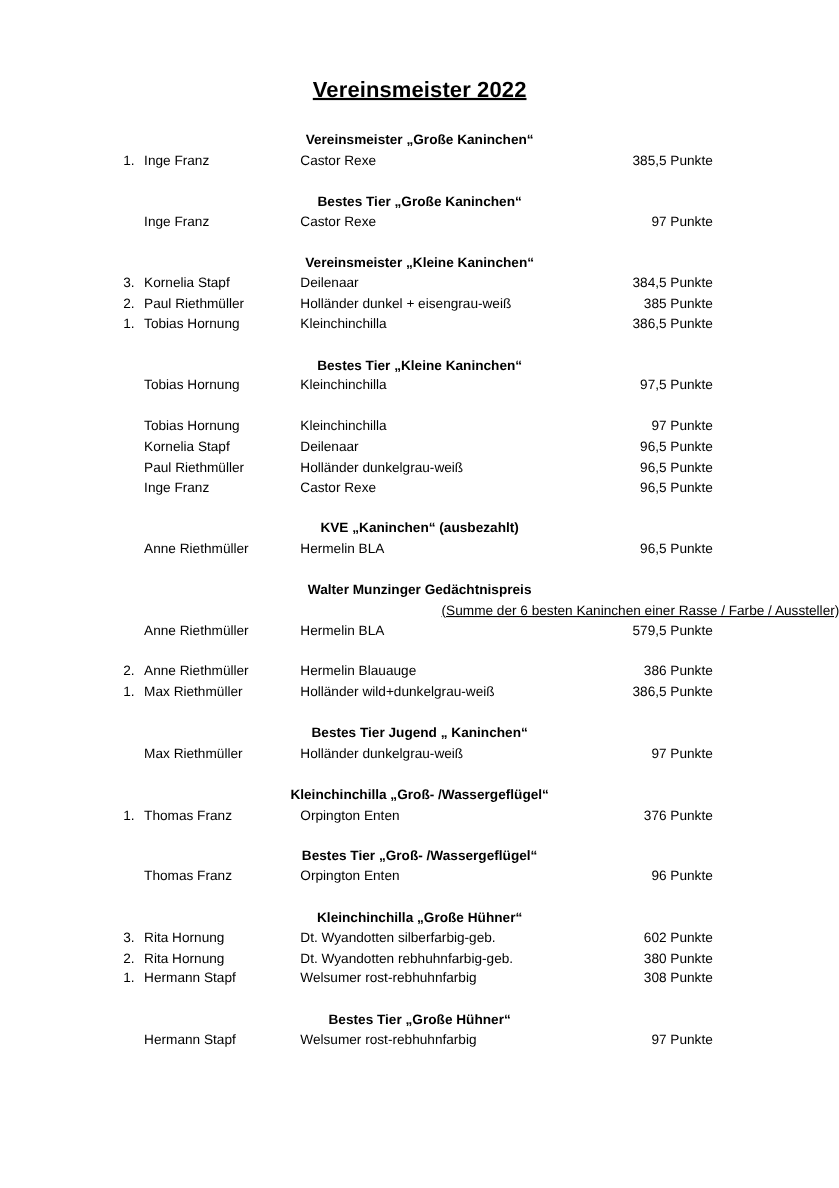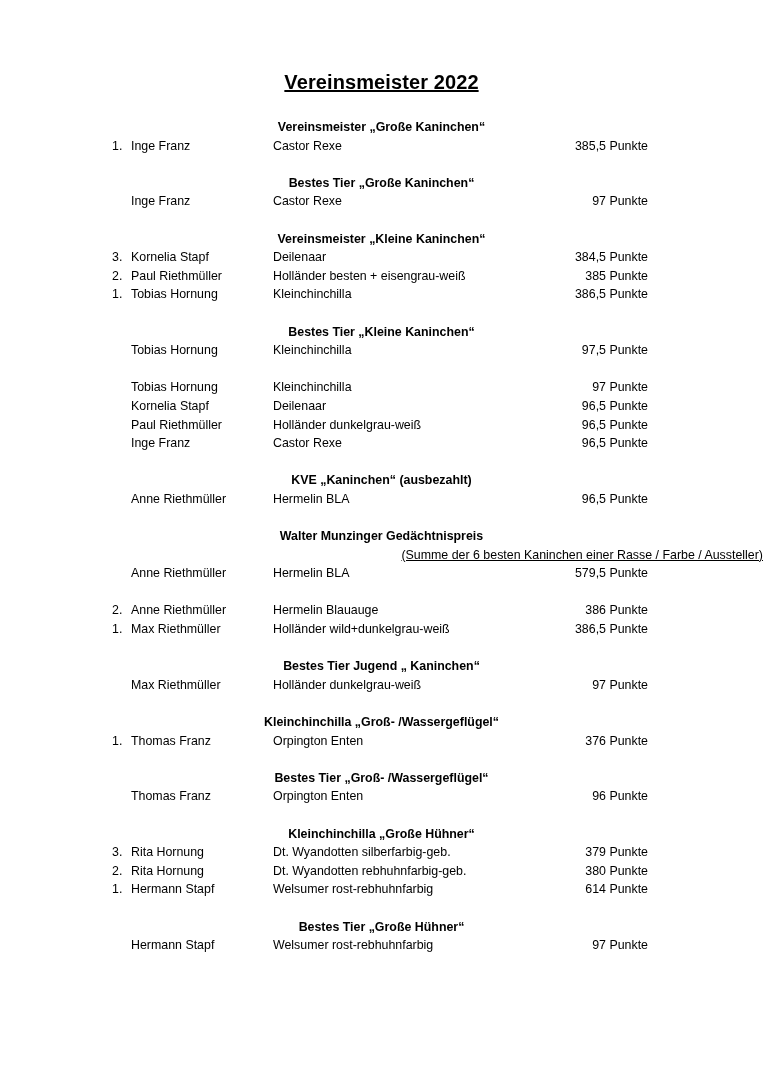--- a/index.html
+++ b/index.html
@@ -50,21 +50,21 @@
         <div class="heading">Vereinsmeister „Kleine Kaninchen“</div>
         <div class="row">
           <span class="rank">3.</span>
           <span class="name">Kornelia Stapf</span>
           <span class="breed">Deilenaar</span>
           <span class="points">384,5 Punkte</span>
         </div>
         <div class="row">
           <span class="rank">2.</span>
           <span class="name">Paul Riethmüller</span>
-          <span class="breed">Holländer besten + eisengrau-weiß</span>
+          <span class="breed">Holländer dunkel + eisengrau-weiß</span>
           <span class="points">385 Punkte</span>
         </div>
         <div class="row">
           <span class="rank">1.</span>
           <span class="name">Tobias Hornung</span>
           <span class="breed">Kleinchinchilla</span>
           <span class="points">386,5 Punkte</span>
         </div>
         <div class="gap"></div>
       </div>
@@ -170,33 +170,33 @@
           <span class="points">96 Punkte</span>
         </div>
         <div class="gap"></div>
       </div>
       <div class="section">
         <div class="heading">Kleinchinchilla „Große Hühner“</div>
         <div class="row">
           <span class="rank">3.</span>
           <span class="name">Rita Hornung</span>
           <span class="breed">Dt. Wyandotten silberfarbig-geb.</span>
-          <span class="points">379 Punkte</span>
+          <span class="points">602 Punkte</span>
         </div>
         <div class="row">
           <span class="rank">2.</span>
           <span class="name">Rita Hornung</span>
           <span class="breed">Dt. Wyandotten rebhuhnfarbig-geb.</span>
           <span class="points">380 Punkte</span>
         </div>
         <div class="row">
           <span class="rank">1.</span>
           <span class="name">Hermann Stapf</span>
           <span class="breed">Welsumer rost-rebhuhnfarbig</span>
-          <span class="points">614 Punkte</span>
+          <span class="points">308 Punkte</span>
         </div>
         <div class="gap"></div>
       </div>
       <div class="section">
         <div class="heading">Bestes Tier „Große Hühner“</div>
         <div class="row">
           <span class="rank"></span>
           <span class="name">Hermann Stapf</span>
           <span class="breed">Welsumer rost-rebhuhnfarbig</span>
           <span class="points">97 Punkte</span>

